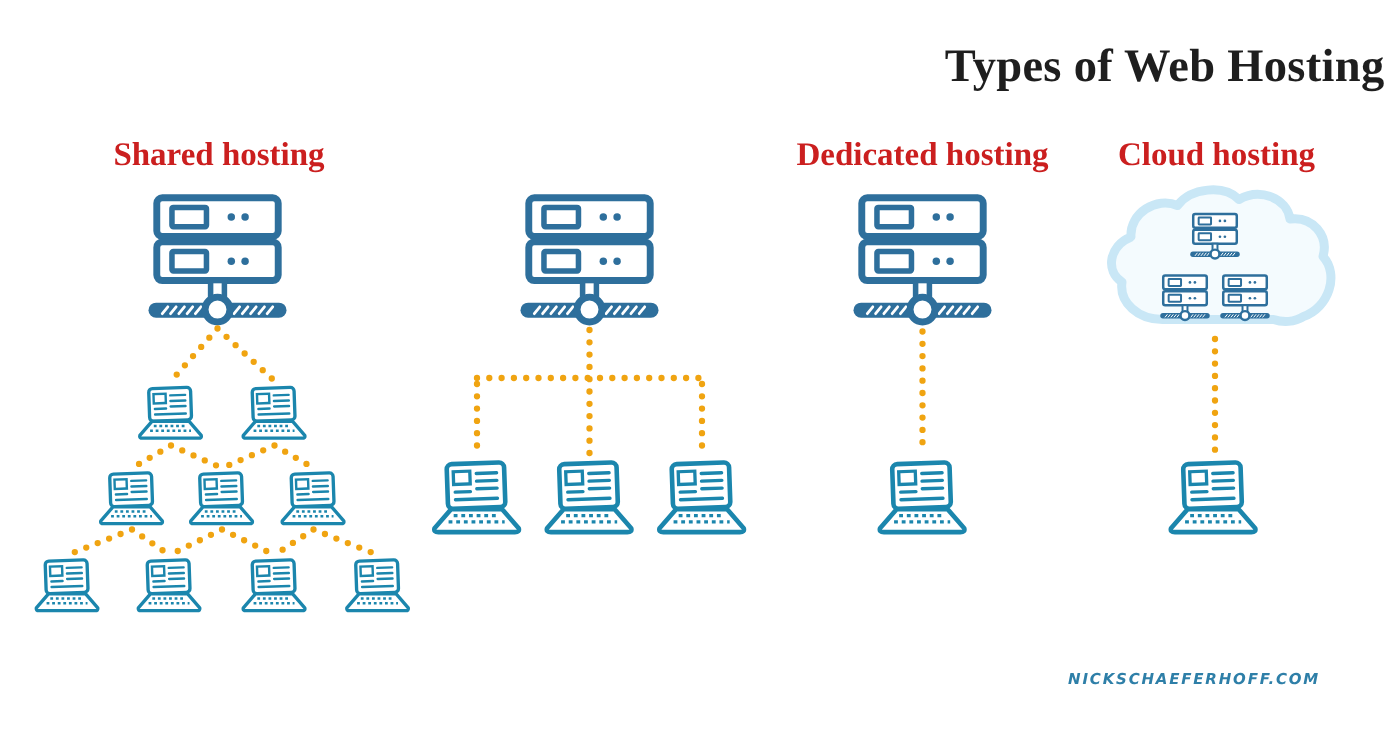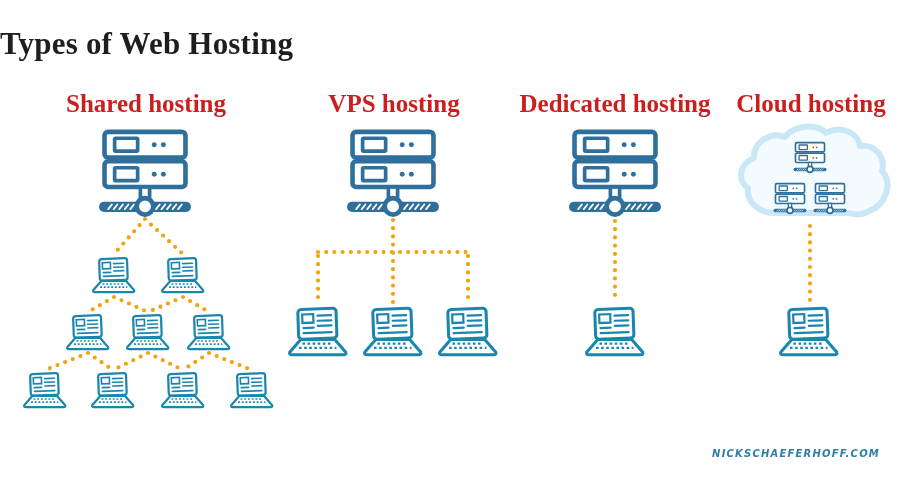--- a/index.html
+++ b/index.html
@@ -1,21 +1,21 @@
 <!DOCTYPE html>
 <html style="--title-text: #1e1e1e; --label-red: #cb1f1f; --server-blue: #2e6f9c; --laptop-blue: #1b86ad; --connector-orange: #f0a411; --cloud-stroke: #c9e7f6; --cloud-fill: #f4fbfe; --watermark-blue: #2e7fa8;"><head>
 <meta charset="utf-8">
 <style>
   html,body{margin:0;padding:0;background:#fff;}
   .canvas{position:relative;width:923px;height:500px;background:#ffffff;overflow:hidden;
           font-family:"Liberation Serif", serif;}
-  .page-title{position:absolute;left:0;right:0;top:26px;margin:0;text-align:left;
+  .page-title{position:absolute;left:0;right:0;top:26px;margin:0;text-align:right;
               font-size:31px;font-weight:600;letter-spacing:.2px;color:var(--title-text,#1e1e1e);}
   .col-label{position:absolute;top:90px;width:220px;text-align:center;
-             font-size:25px;font-weight:600;color:var(--label-red,#cb1f1f);}
+             font-size:22px;font-weight:600;color:var(--label-red,#cb1f1f);}
   .col-label.shared{left:36px;}
   .col-label.vps{left:284px;}
   .col-label.dedicated{left:505px;}
   .col-label.cloud{left:701px;}
   .diagram{position:absolute;left:0;top:0;}
   .watermark{position:absolute;top:448px;left:640px;width:240px;text-align:right;
              font-family:"DejaVu Sans", sans-serif;font-style:italic;font-weight:bold;
              font-size:10px;letter-spacing:1.2px;color:var(--watermark-blue,#2e7fa8);}
   
   .unit{fill:#fff;stroke:var(--server-blue,#2e6f9c);stroke-width:5;}
@@ -37,21 +37,20 @@
         stroke-linecap:round;stroke-dasharray:0 8.2;}
 </style>
 </head>
 <body>
 
 <div class="canvas">
 
   <h1 class="page-title">Types of Web Hosting</h1>
 
   <div class="col-label shared">Shared hosting</div>
-  <div class="col-label vps">VPS hosting</div>
   <div class="col-label cloud">Cloud hosting</div>
   <div class="col-label dedicated">Dedicated hosting</div>
 
   <svg class="diagram" width="923" height="500" viewBox="0 0 923 500">
     <defs>
       <g id="sym-server">
         <rect class="unit" x="6" y="2" width="88" height="28" rx="4"></rect>
         <rect class="unit" x="6" y="34" width="88" height="28" rx="4"></rect>
         <rect class="slot" x="17" y="9" width="25" height="14" rx="1"></rect>
         <rect class="slot" x="17" y="41" width="25" height="14" rx="1"></rect>

